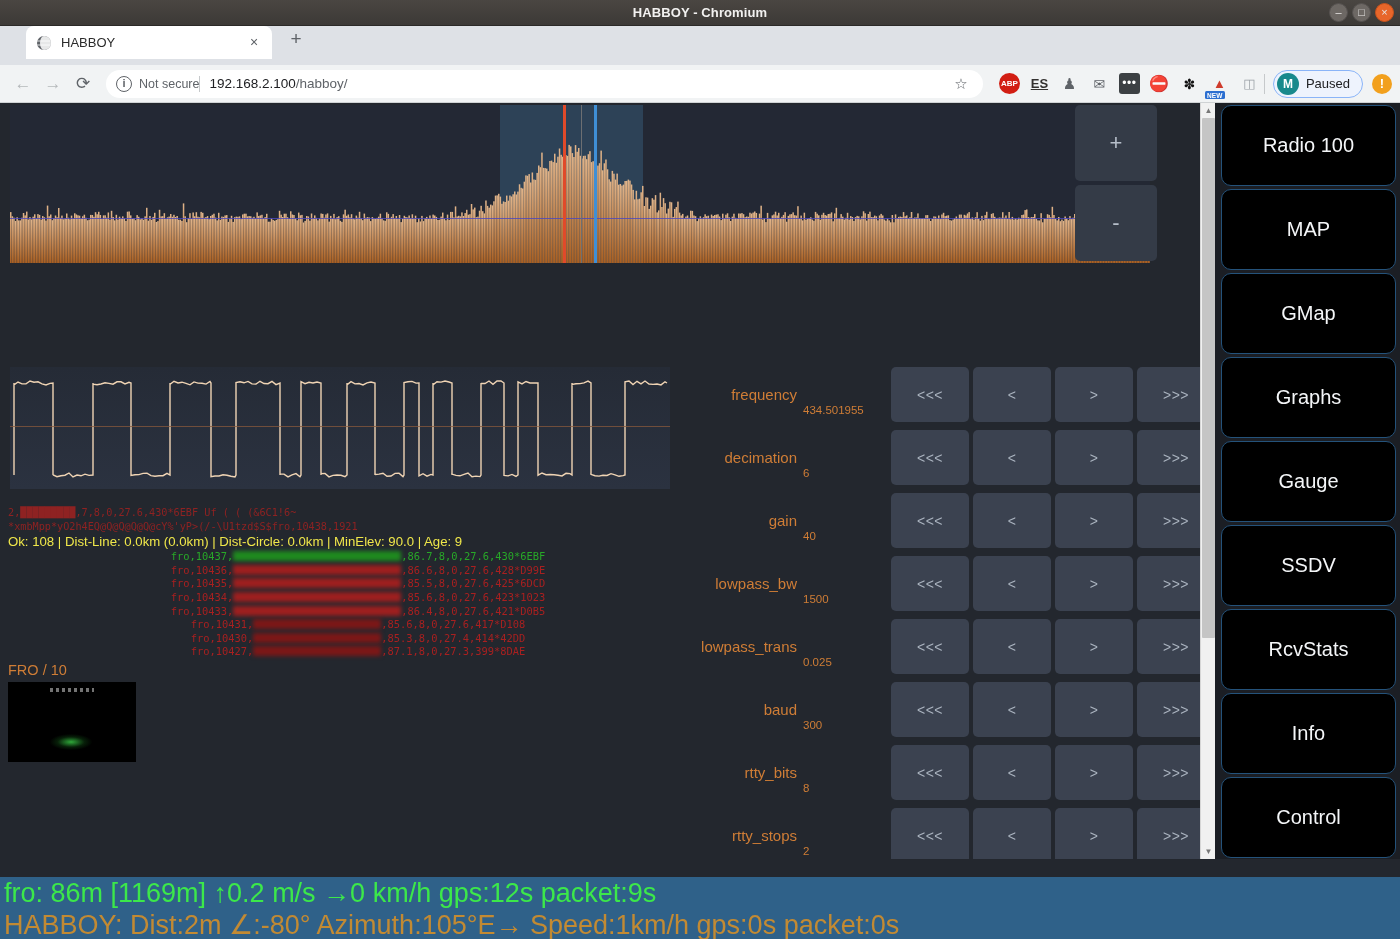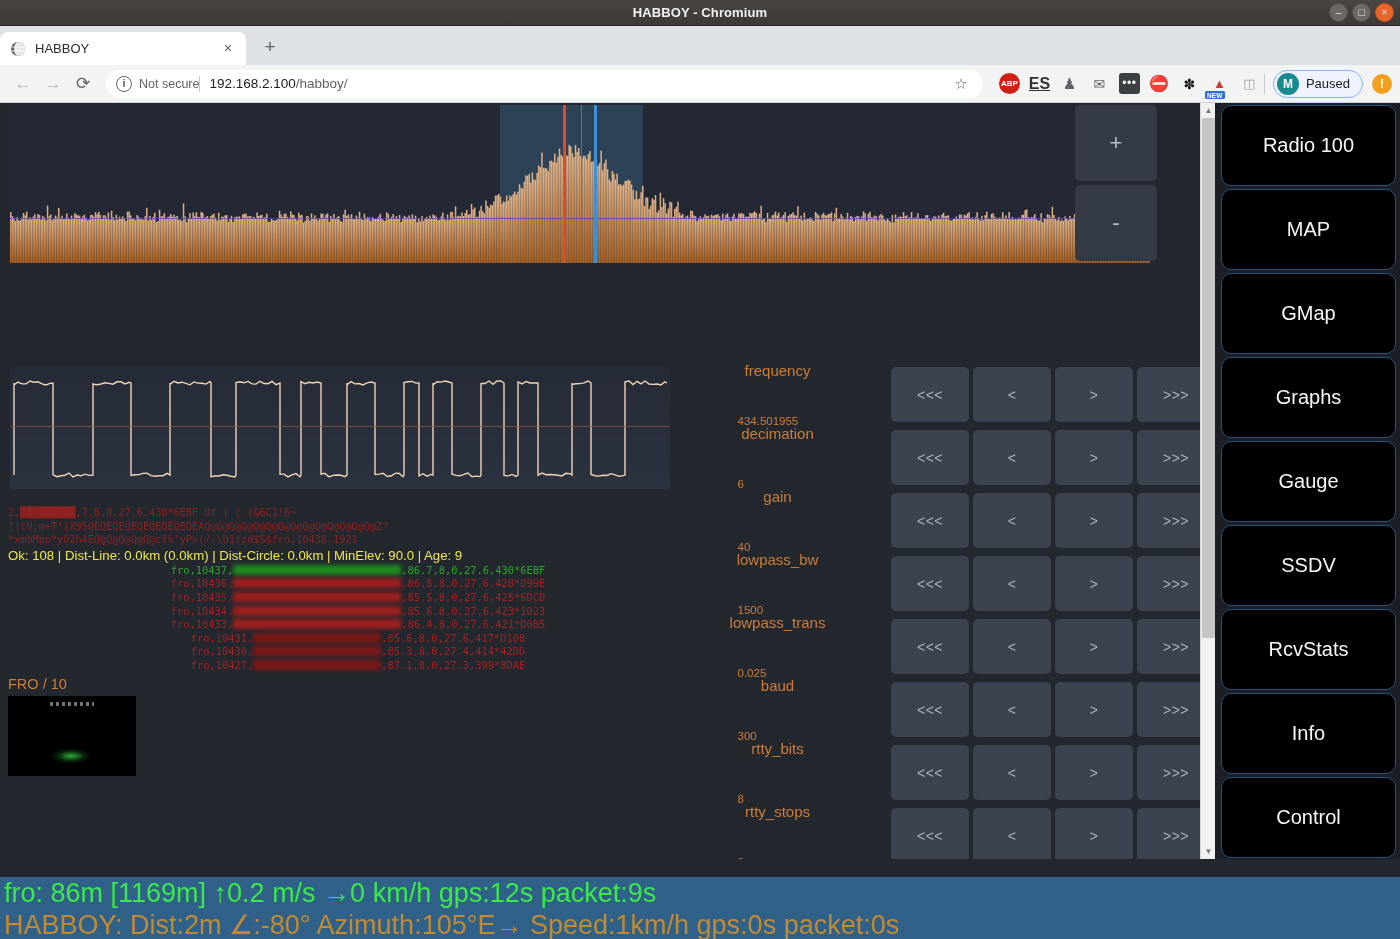--- a/index.html
+++ b/index.html
@@ -32,22 +32,22 @@
     display: flex; align-items: center; justify-content: center;
     color: #e8e6e4; font-size: 11px; line-height: 1;
     border: 1px solid #565250;
   }
   .win-btn.close { background: #e8662a; border-color: #c9531c; }
 
   
   .tabstrip {
     height: 39px; width: 1400px;
     background: #dee1e6;
-    display: flex; align-items: flex-end;
-    padding-left: 0;
+    display: flex; align-items: flex-start;
+    padding-left: 26px;
   }
   .tab {
     width: 246px; height: 33px;
     background: #ffffff;
     border-radius: 8px 8px 0 0;
     display: flex; align-items: center;
     padding: 0 10px;
     position: relative;
   }
   .tab-favicon {
@@ -98,21 +98,21 @@
   }
   .notsecure { font-size: 12.5px; color: #5f6368; margin-right: 0; white-space: nowrap;}
   .omni-sep { width:1px; height:16px; background:#c6c9cb; margin-right:9px; }
   .url { font-size: 13.5px; color: #202124; white-space: nowrap; }
   .url .path { color: #5f6368; }
   .star { width: 24px; margin-left:auto; color:#5f6368; font-size:15px; text-align:center;}
   .ext-icons { display: flex; align-items: center; gap: 9px; margin-left: 8px; }
   .ext { width: 21px; height: 21px; display:flex; align-items:center; justify-content:center;
          font-size: 10px; position: relative; }
   .ext-abp { background:#d21e13; border-radius:50%; color:#fff; font-size:8px; font-weight:bold; }
-  .ext-es  { color:#33312f; font-size:16px; font-weight:bold; text-decoration: underline;}
+  .ext-es  { color:#33312f; font-size:13px; font-weight:bold; text-decoration: underline;}
   .ext-ppl { color:#5f6368; font-size:15px; }
   .ext-gm  { color:#5f6368; font-size:14px; }
   .ext-dots{ background:#3c4043; border-radius:3px; color:#fff; font-size:12px; letter-spacing:0.5px; line-height:9px;}
   .ext-block{ color:#3b6fd4; font-size:16px; }
   .ext-paw { color:#111; font-size:14px; }
   .ext-new { color:#cf3b2b; font-size:13px; }
   .newbadge{ position:absolute; bottom:-5px; left:-4px; background:#2c6fd1; color:#fff;
              font-size:6.5px; font-weight:bold; padding:0.5px 2px; border-radius:1.5px; letter-spacing:0.2px;}
   .ext-cam { color:#9aa0a6; font-size:13px; }
   .tb-sep { width:1px; height:20px; background:#c6c9cb; margin:0 4px; }
@@ -211,21 +211,21 @@
     position:absolute; left:42px; top:6px; width:44px; height:4px;
     background: repeating-linear-gradient(90deg,#9a9a9a 0 3px, transparent 3px 6px);
     opacity:.75;
   }
 
   
   .params { position:absolute; left:672px; top:260px; width:543px; }
   .prow { height:63px; display:flex; align-items:center; }
   .plabel-box {
     width:215px; text-align:right; padding-right:4px;
-    display:flex; align-items:center; justify-content:flex-end; gap:6px;flex-direction:column;
+    display:flex; align-items:center; justify-content:flex-end; gap:6px;
   }
   .plabel { color:#cf7d36; font-size:15px; }
   .pvalue { color:#cf7d36; font-size:11.5px; width:80px; text-align:left; overflow:hidden; white-space:nowrap;margin-top:30px;}
   .pbtns { display:flex; gap:4px; margin-left:4px; }
   .pbtn {
     width:78px; height:55px; background:#3b4250; border-radius:5px;
     color:#aab3bf; font-size:14px;
     display:flex; align-items:center; justify-content:center;
     letter-spacing: .5px;
   }
@@ -1072,21 +1072,20 @@
 
     <div class="scope">
       <div class="scope-mid"></div>
       <svg width="660" height="122" viewBox="0 0 660 122" preserveAspectRatio="none">
         <polyline id="scopeline" fill="none" stroke="#f0d4b4" stroke-width="1.4" points="4.0,108.0 4.0,16.0 4.0,17.9 8.0,15.0 12.0,16.9 16.0,16.8 20.0,14.0 24.0,15.2 28.0,14.8 32.0,16.8 36.0,18.0 40.0,16.4 43.0,16.0 43.0,108.0 43.0,107.8 47.0,109.7 51.0,108.7 55.0,108.2 59.0,106.0 63.0,109.9 67.0,108.1 71.0,108.8 75.0,107.2 79.0,108.4 83.0,108.0 83.0,16.0 83.0,17.1 87.0,17.7 91.0,17.0 95.0,15.8 99.0,16.4 103.0,17.2 107.0,14.8 111.0,14.8 115.0,16.9 119.0,15.3 121.0,16.0 121.0,108.0 121.0,108.5 125.0,107.7 129.0,107.6 133.0,106.4 137.0,106.2 141.0,108.6 145.0,109.2 149.0,108.8 153.0,108.7 157.0,106.3 160.0,108.0 160.0,16.0 160.0,17.3 164.0,14.3 168.0,16.0 172.0,15.2 176.0,16.3 180.0,17.8 184.0,14.9 188.0,16.1 192.0,16.3 196.0,17.1 200.0,14.5 201.0,16.0 201.0,108.0 201.0,109.6 205.0,109.0 209.0,109.0 213.0,107.8 217.0,108.2 221.0,109.2 225.0,109.9 226.0,108.0 226.0,16.0 226.0,15.6 230.0,14.8 234.0,15.8 238.0,14.4 242.0,16.9 246.0,17.1 250.0,14.3 254.0,16.5 258.0,16.7 262.0,14.4 266.0,17.6 270.0,16.0 270.0,108.0 270.0,106.9 274.0,107.1 278.0,109.9 282.0,107.9 286.0,106.6 290.0,109.7 291.0,108.0 291.0,16.0 291.0,14.7 295.0,16.7 299.0,15.3 303.0,16.0 307.0,15.0 311.0,16.0 311.0,108.0 311.0,106.6 315.0,106.4 319.0,109.9 323.0,108.4 327.0,108.0 331.0,108.3 335.0,109.6 337.0,108.0 337.0,16.0 337.0,17.8 341.0,14.6 345.0,16.9 349.0,16.5 353.0,17.9 357.0,15.8 361.0,15.0 365.0,16.0 365.0,108.0 365.0,107.6 369.0,107.1 373.0,106.3 377.0,109.2 381.0,109.0 385.0,106.4 389.0,106.2 393.0,109.6 394.0,108.0 394.0,16.0 394.0,15.5 398.0,14.8 402.0,14.4 406.0,16.1 409.0,16.0 409.0,108.0 409.0,108.9 413.0,106.7 417.0,109.2 421.0,107.4 423.0,108.0 423.0,16.0 423.0,17.9 427.0,14.7 431.0,15.1 435.0,14.0 439.0,15.0 442.0,16.0 442.0,108.0 442.0,107.2 446.0,108.4 450.0,108.8 454.0,107.4 458.0,106.0 462.0,109.7 466.0,109.1 470.0,109.6 471.0,108.0 471.0,16.0 471.0,16.5 475.0,16.5 479.0,14.0 483.0,17.3 487.0,14.0 491.0,14.0 494.0,16.0 494.0,108.0 494.0,108.4 498.0,108.9 502.0,107.4 506.0,109.4 508.0,108.0 508.0,16.0 508.0,14.9 512.0,16.9 516.0,14.5 520.0,16.0 524.0,16.0 528.0,16.0 528.0,108.0 528.0,108.2 532.0,106.0 536.0,107.7 540.0,107.5 544.0,107.8 548.0,108.3 552.0,108.9 556.0,106.3 560.0,106.6 562.0,108.0 562.0,16.0 562.0,17.4 566.0,16.7 570.0,16.6 574.0,15.9 578.0,14.1 581.0,16.0 581.0,108.0 581.0,107.4 585.0,108.7 589.0,109.1 593.0,108.2 597.0,108.5 601.0,106.7 605.0,107.8 609.0,109.3 613.0,108.6 615.0,108.0 615.0,16.0 615.0,14.8 619.0,14.0 623.0,17.6 627.0,14.3 631.0,16.8 635.0,14.0 639.0,17.0 643.0,17.4 647.0,17.0 651.0,17.9 655.0,14.8 657.0,16.0"></polyline>
       </svg>
     </div>
 
     <div class="console">
       <div class="log-line log-garble">2,█████████,7,8,0,27.6,430*6EBF Uf ( ( (&amp;6C1!6~</div>
-      <div class="log-line log-garble">]|tU;m+T!|X95QEQEQEQEQEQEQEQEQEAQ@Q@Q@Q@Q@Q@Q@Q@Q@Q@Q@Q@Q@Q@Z?</div>
       <div class="log-line log-garble">*xmbMpp*yO2h4EQ@Q@Q@Q@Q@cY%'yP&gt;(/-\U1tzd$S$fro,10438,1921</div>
       <div class="log-ok">Ok: 108 | Dist-Line: 0.0km (0.0km) | Dist-Circle: 0.0km | MinElev: 90.0 | Age: 9</div>
       <div id="logrows">
           <div class="log-row green"><span>fro,10437,</span><span class="redact g"></span><span>,86.7,8,0,27.6,430*6EBF</span></div>
           <div class="log-row red"><span>fro,10436,</span><span class="redact r"></span><span>,86.6,8,0,27.6,428*D99E</span></div>
           <div class="log-row red"><span>fro,10435,</span><span class="redact r"></span><span>,85.5,8,0,27.6,425*6DCD</span></div>
           <div class="log-row red"><span>fro,10434,</span><span class="redact r"></span><span>,85.6,8,0,27.6,423*1023</span></div>
           <div class="log-row red"><span>fro,10433,</span><span class="redact r"></span><span>,86.4,8,0,27.6,421*D0B5</span></div>
           <div class="log-row red"><span>fro,10431,</span><span class="redact dk"></span><span>,85.6,8,0,27.6,417*D108</span></div>
           <div class="log-row red"><span>fro,10430,</span><span class="redact dk"></span><span>,85.3,8,0,27.4,414*42DD</span></div>

